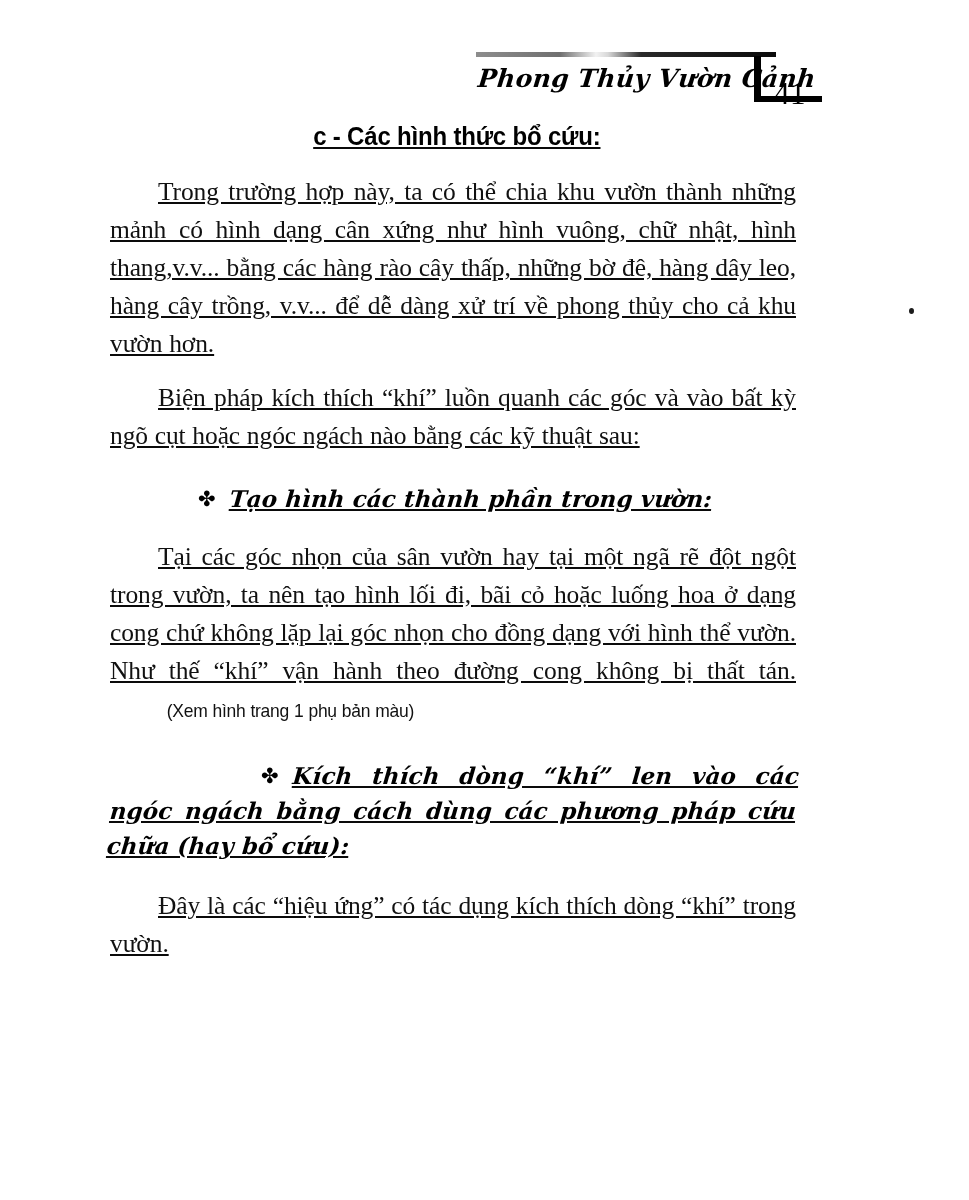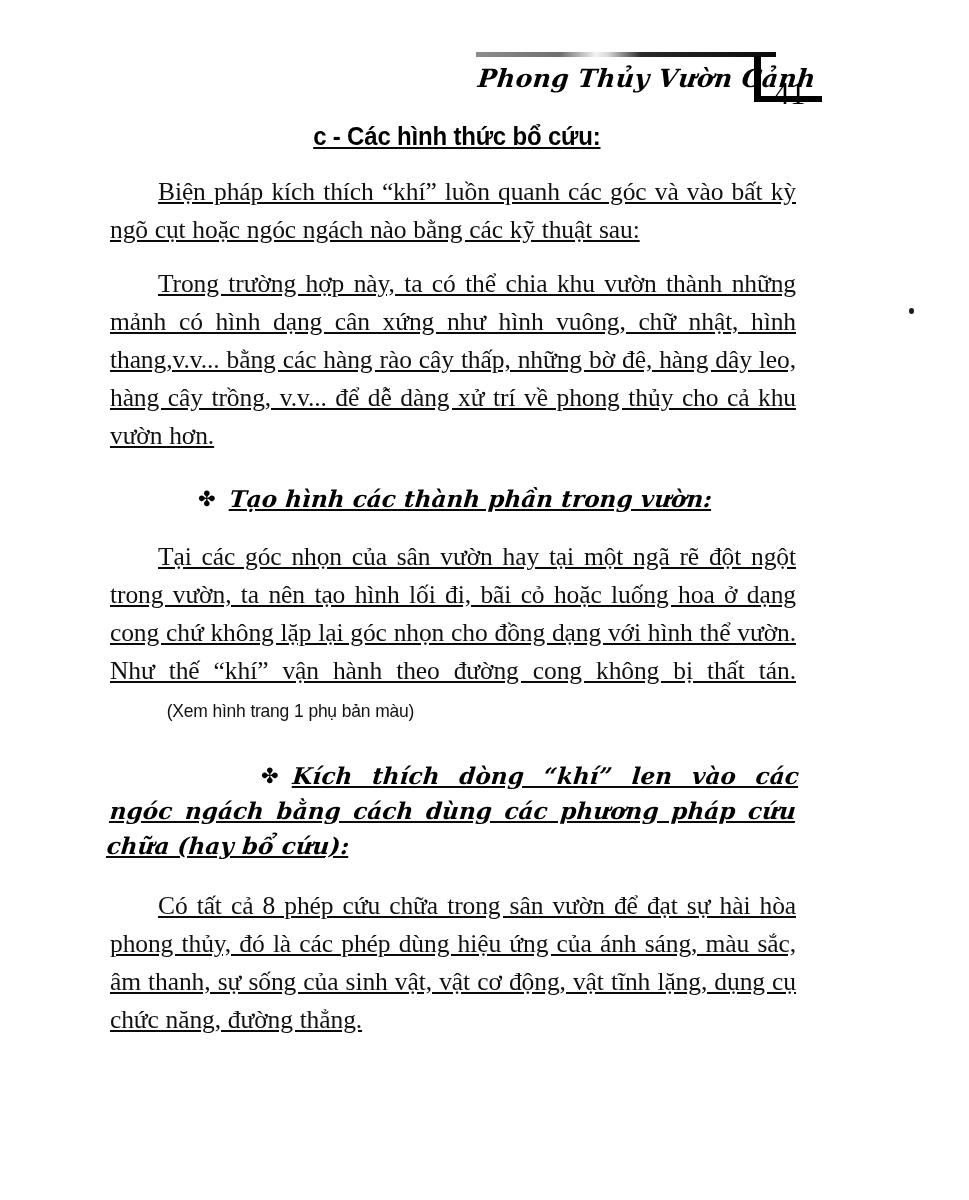--- a/index.html
+++ b/index.html
@@ -173,34 +173,34 @@
     <div class="runhead-title">Phong Thủy Vườn Cảnh</div>
     <div class="runhead-bracket-v"></div>
     <div class="runhead-bracket-h"></div>
     <div class="runhead-pageno">41</div>
   </div>
 
   <div class="column">
 
     <h2 class="section-heading">c - Các hình thức bổ cứu:</h2>
 
+    <p class="body">Trong trường hợp này, ta có thể chia khu vườn thành những mảnh có hình dạng cân xứng như hình vuông, chữ nhật, hình thang,v.v... bằng các hàng rào  cây thấp, những bờ đê, hàng dây leo, hàng cây trồng, v.v... để dễ dàng xử trí về phong thủy cho cả khu vườn hơn.</p>
+
     <p class="body">Biện pháp  kích thích “khí” luồn quanh các góc và vào bất kỳ ngõ cụt hoặc ngóc ngách nào bằng các kỹ thuật sau:</p>
-
-    <p class="body">Trong trường hợp này, ta có thể chia khu vườn thành những mảnh có hình dạng cân xứng như hình vuông, chữ nhật, hình thang,v.v... bằng các hàng rào  cây thấp, những bờ đê, hàng dây leo, hàng cây trồng, v.v... để dễ dàng xử trí về phong thủy cho cả khu vườn hơn.</p>
 
     <div class="bullet-line first">
       <span class="bullet-glyph">✤</span><span>Tạo hình các thành phần trong vườn:</span>
     </div>
 
     <p class="body tight"><span>Tại các góc nhọn của sân vườn hay tại một ngã rẽ đột ngột trong vườn, ta nên tạo hình lối đi, bãi cỏ hoặc luống hoa ở dạng cong chứ không lặp lại góc nhọn cho đồng dạng với hình thể vườn. Như thế “khí” vận hành theo đường cong không bị thất tán.</span> <span class="note">(Xem hình trang 1 phụ bản màu)</span></p>
 
     <div class="bullet-line second">
       <span class="bullet-glyph">✤</span><span>Kích thích dòng “khí” len vào các ngóc ngách bằng cách dùng các phương pháp cứu chữa (hay bổ cứu):</span>
     </div>
 
-
-    <p class="body">Có tất cả 8 phép cứu chữa trong sân vườn để đạt sự hài hòa phong thủy, đó là các phép dùng hiệu ứng của ánh sáng, màu sắc, âm thanh, sự sống của sinh vật, vật cơ động, vật tĩnh lặng, dụng cụ chức năng, đường thẳng.</p>
+    <p class="body">Đây là các “hiệu ứng” có tác dụng kích thích dòng “khí” trong vườn.</p>
+
 
   </div>
 
   <div class="speck"></div>
 
 </div>
 
 </body></html>

